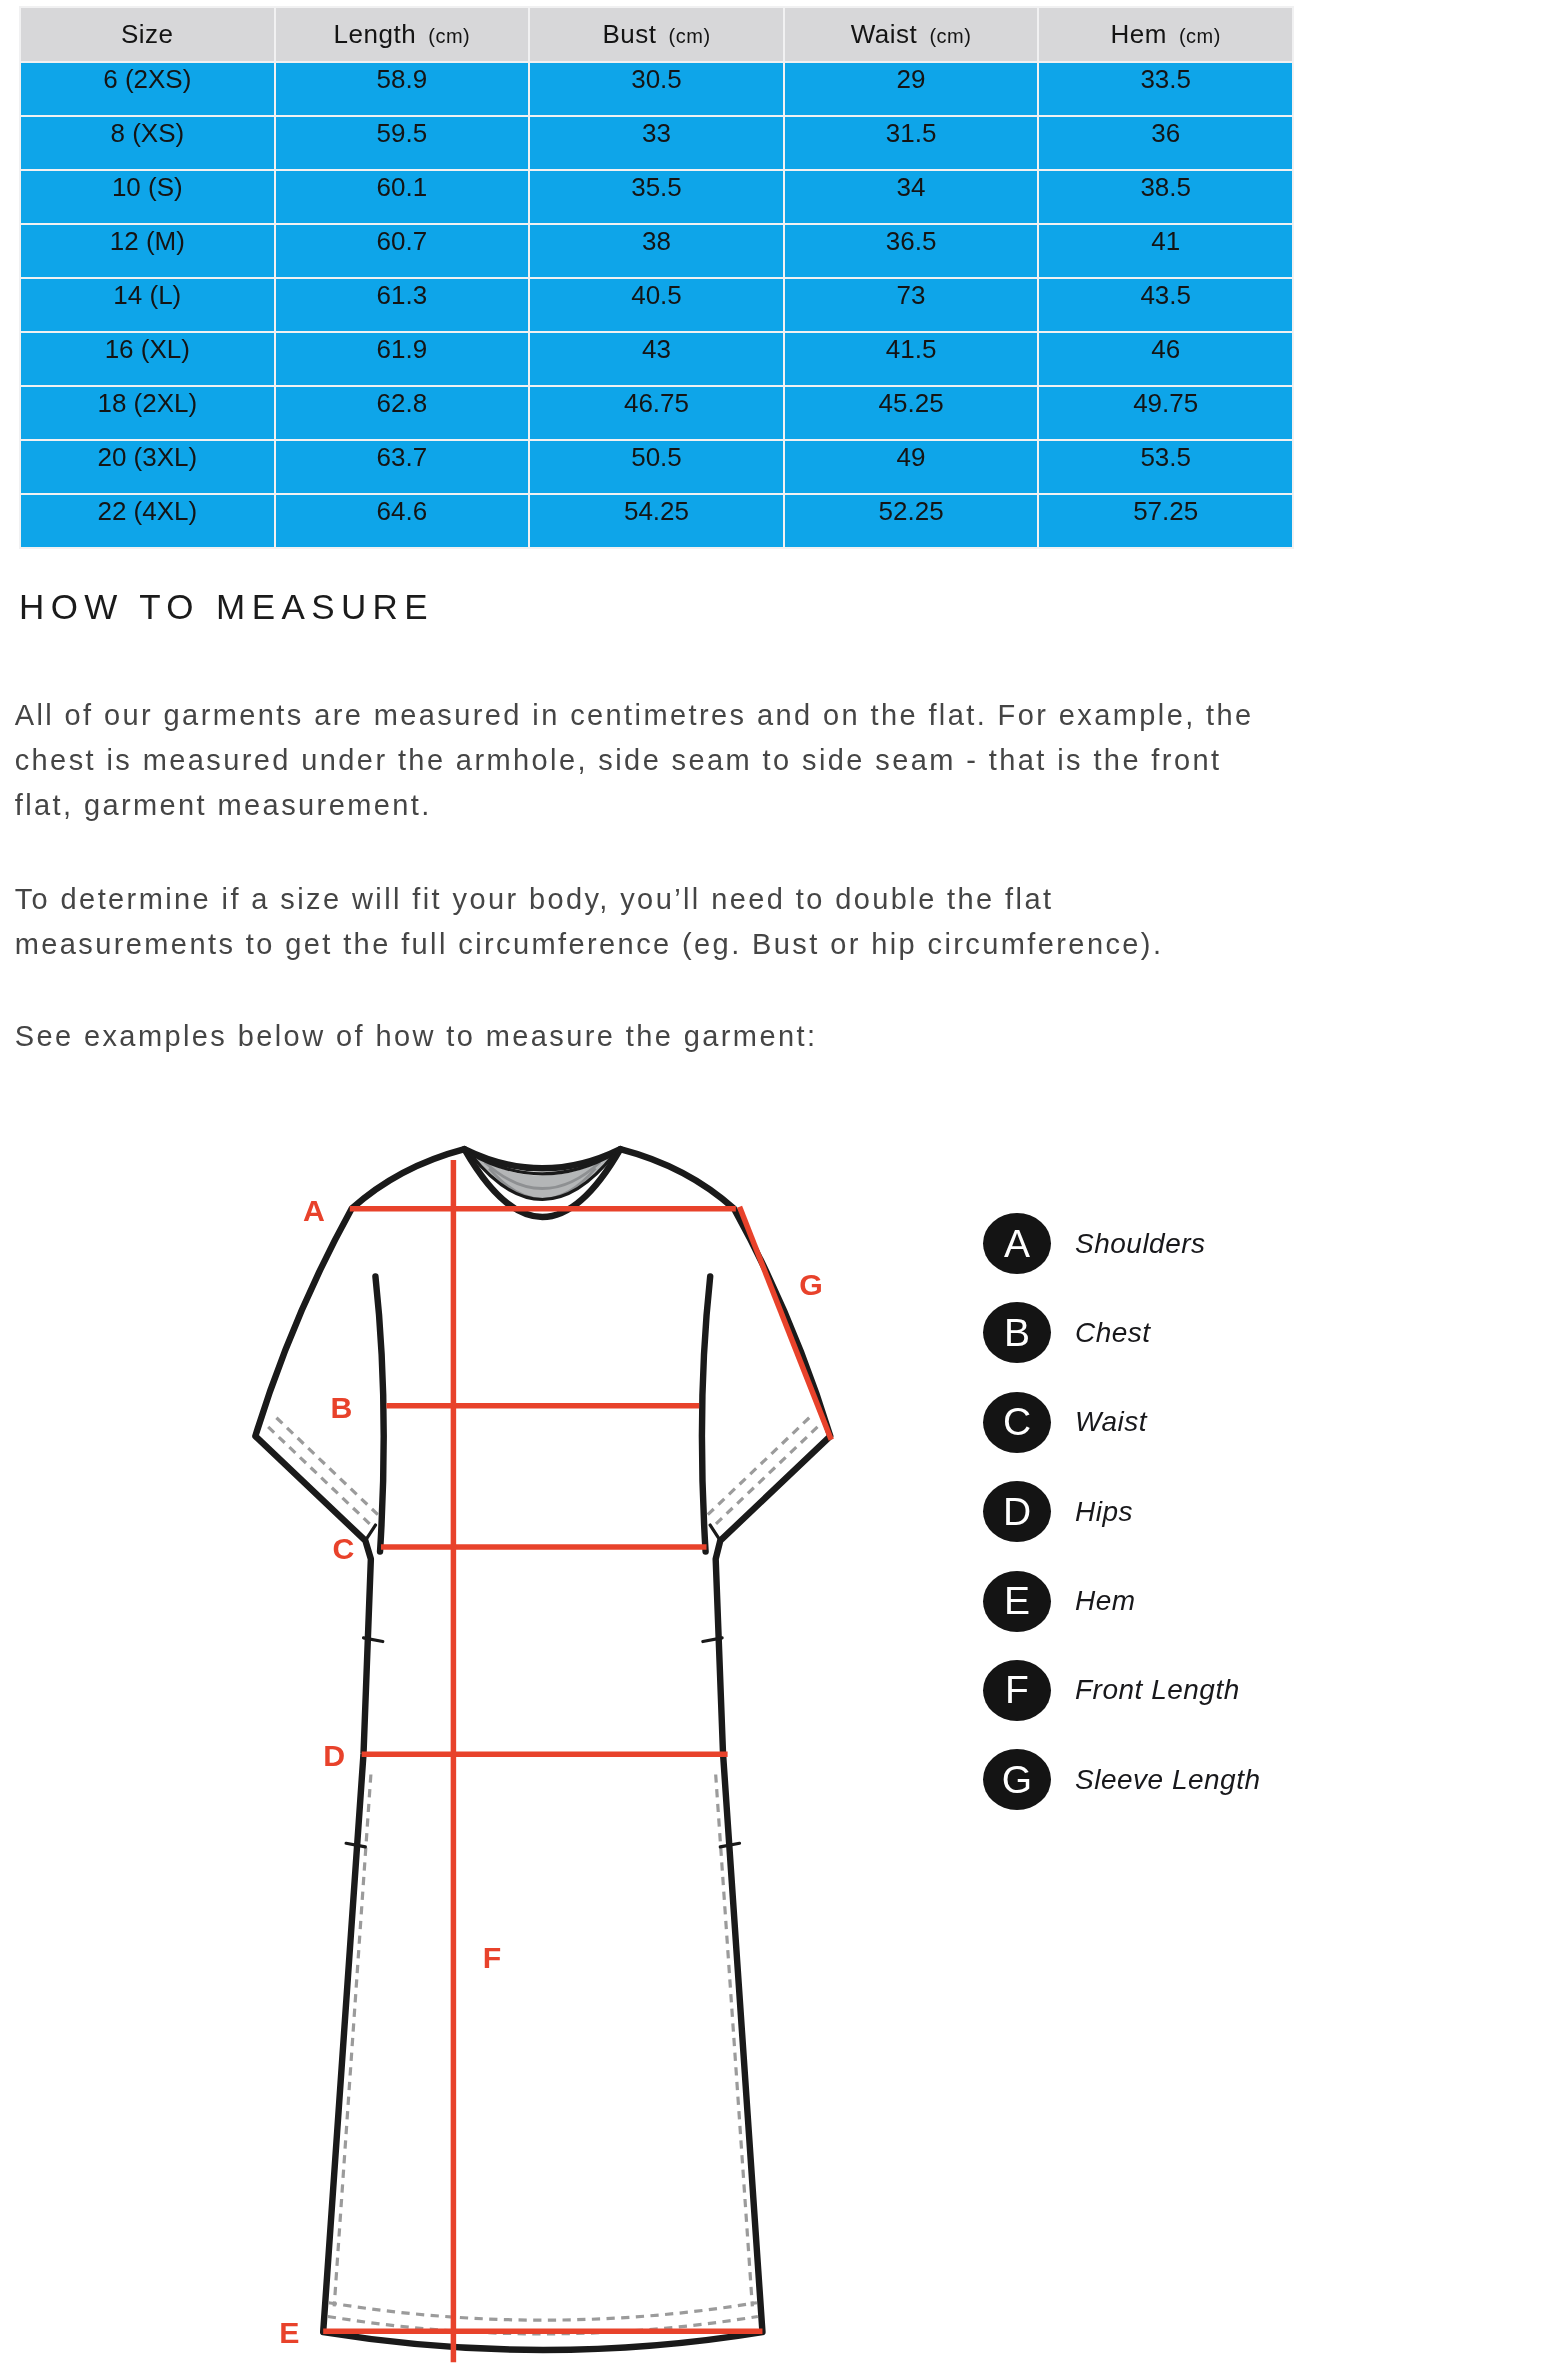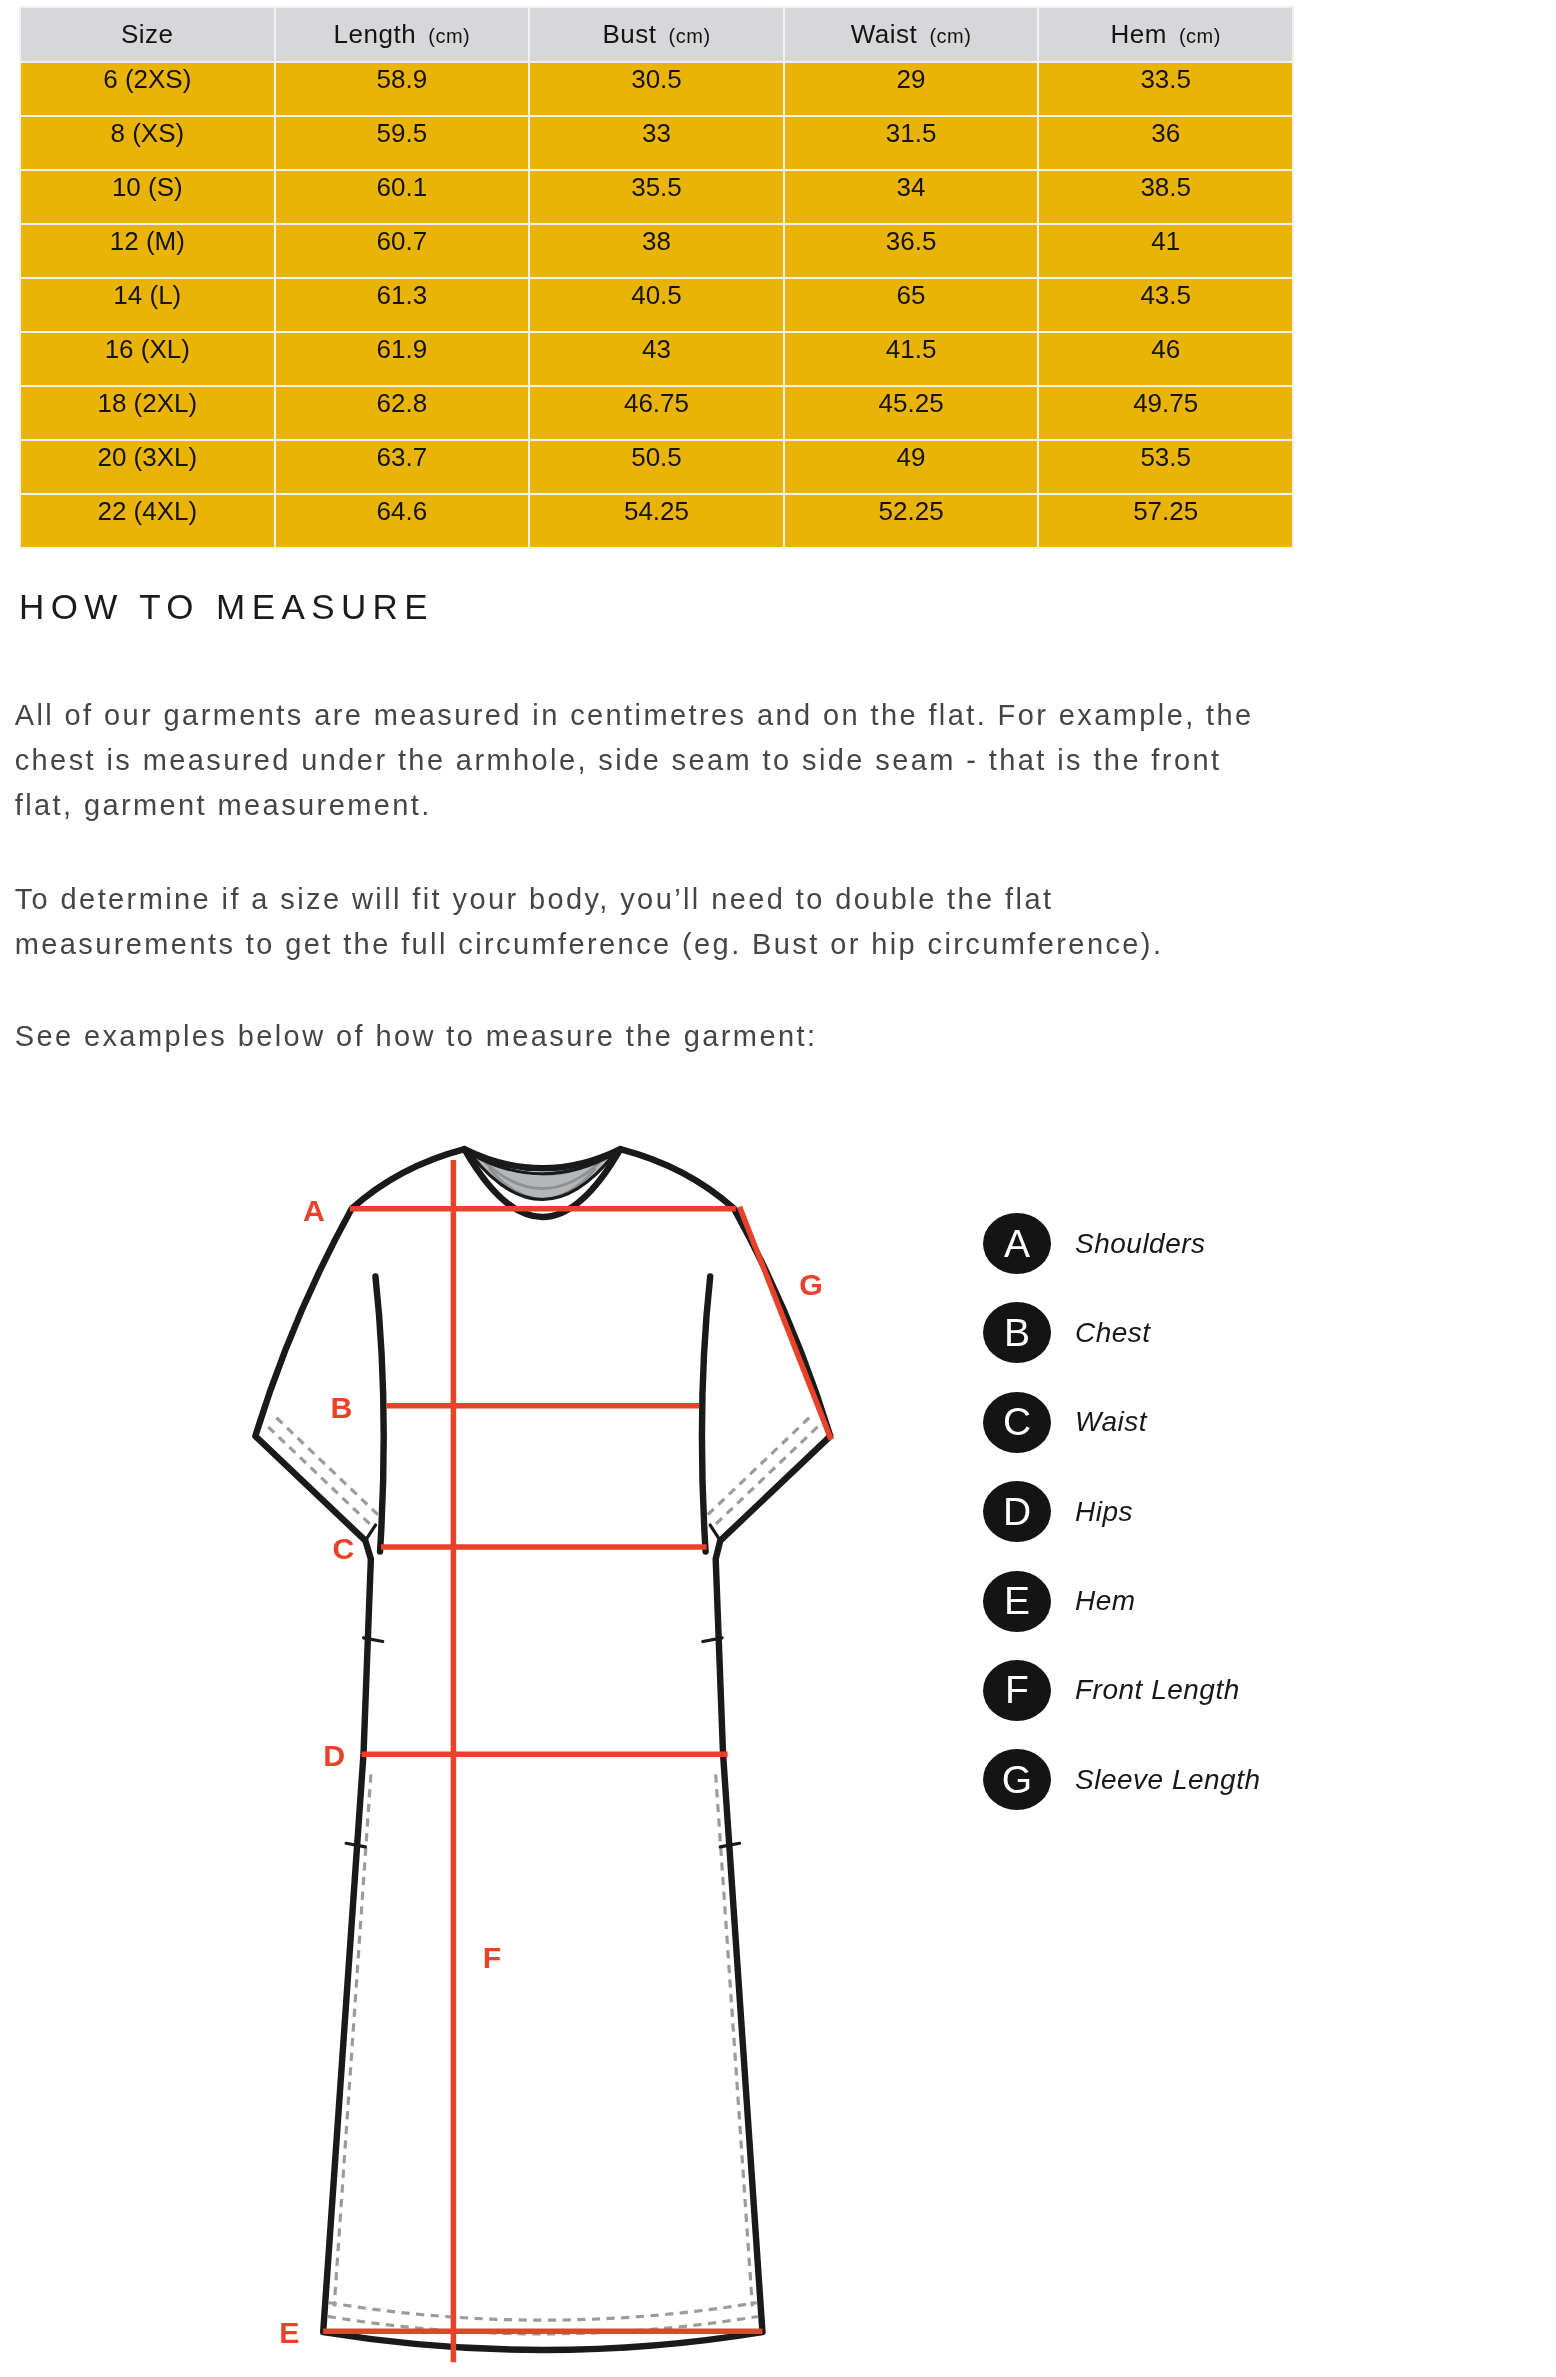--- a/index.html
+++ b/index.html
@@ -26,21 +26,21 @@
   }
   table.size-chart th {
     background:var(--header-bg);
     height:51px;
     font-weight:normal;
     font-size:26px;
     letter-spacing:0.5px;
   }
   table.size-chart th .hu { font-size:20px; }
   table.size-chart td {
-    background:#eab308;
+    background:#0ea5e9;
     height:50px;
     font-size:26px;
     vertical-align:top;
   }
 
   
   .h2 {
     position:absolute; left:19px; top:587px;
     font-size:35px; font-weight:400;
     letter-spacing:6.4px; color:#1b1b1b;
@@ -137,21 +137,21 @@
           <td>12 (M)</td>
           <td>60.7</td>
           <td>38</td>
           <td>36.5</td>
           <td>41</td>
         </tr>
         <tr>
           <td>14 (L)</td>
           <td>61.3</td>
           <td>40.5</td>
-          <td>65</td>
+          <td>73</td>
           <td>43.5</td>
         </tr>
         <tr>
           <td>16 (XL)</td>
           <td>61.9</td>
           <td>43</td>
           <td>41.5</td>
           <td>46</td>
         </tr>
         <tr>

